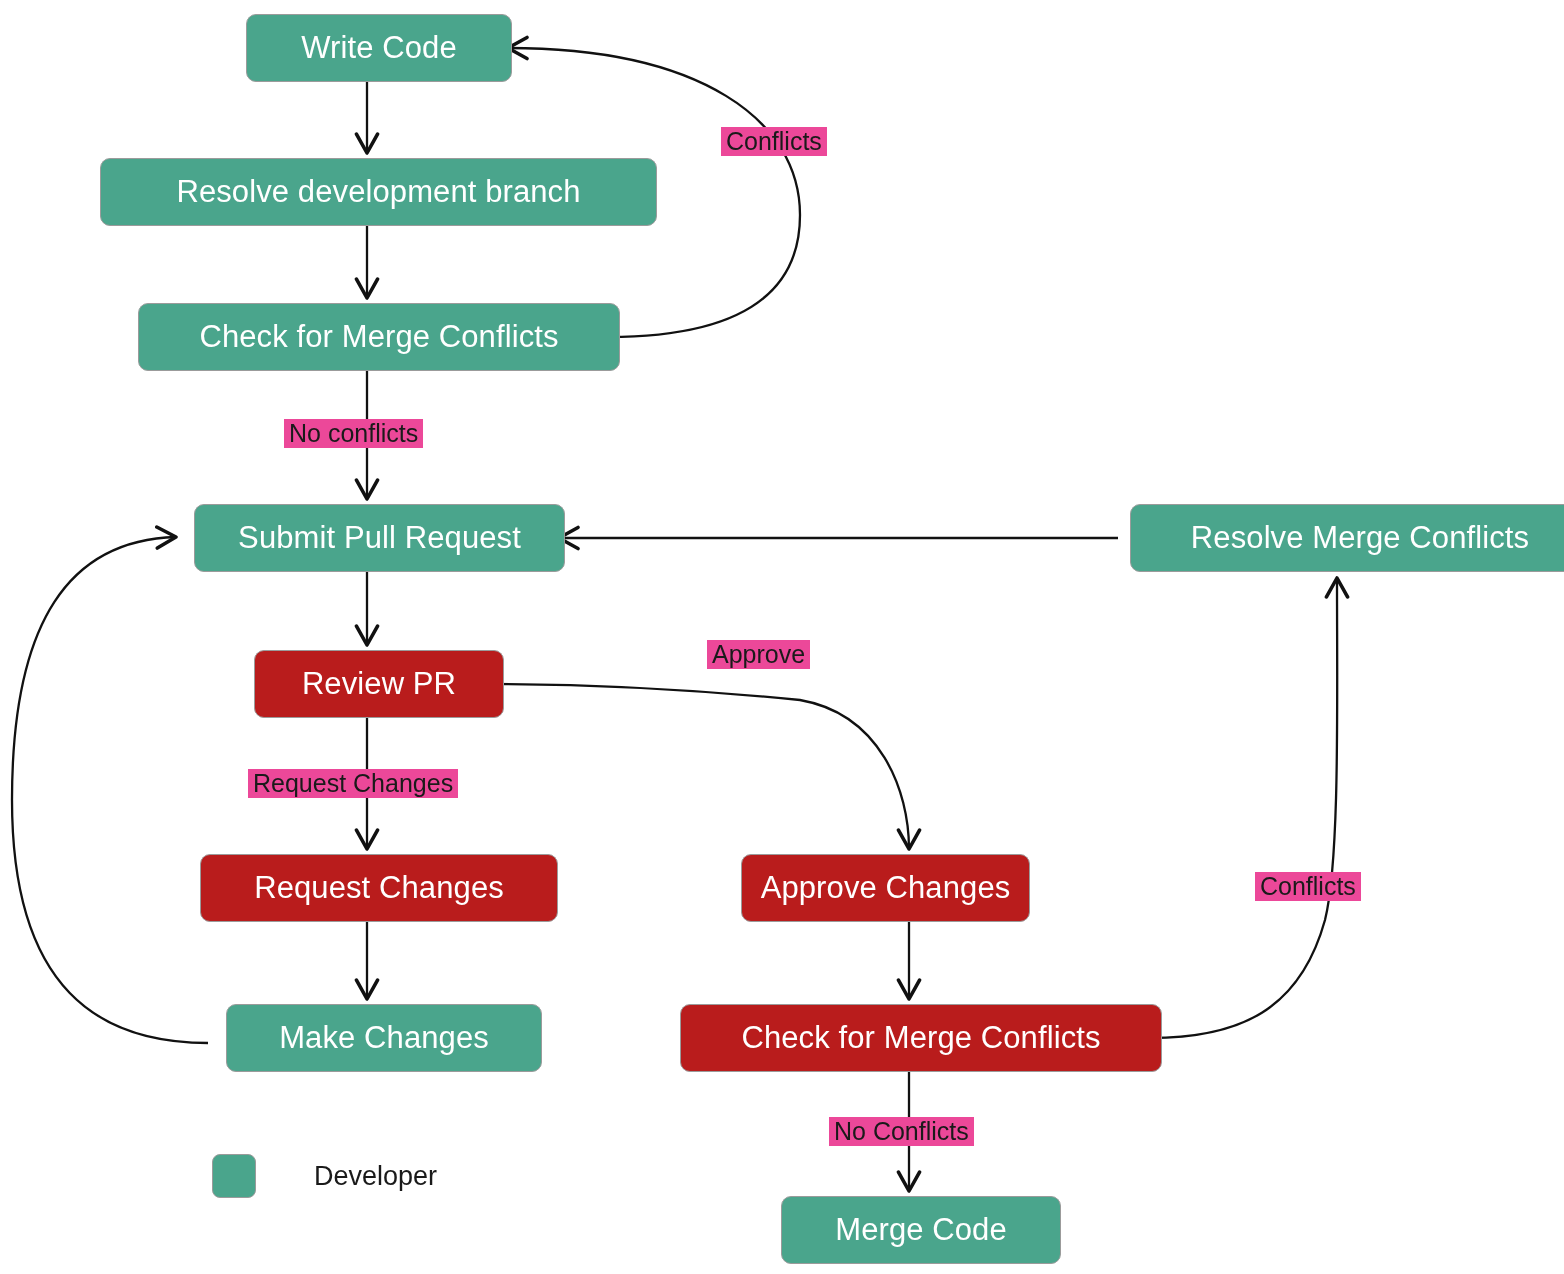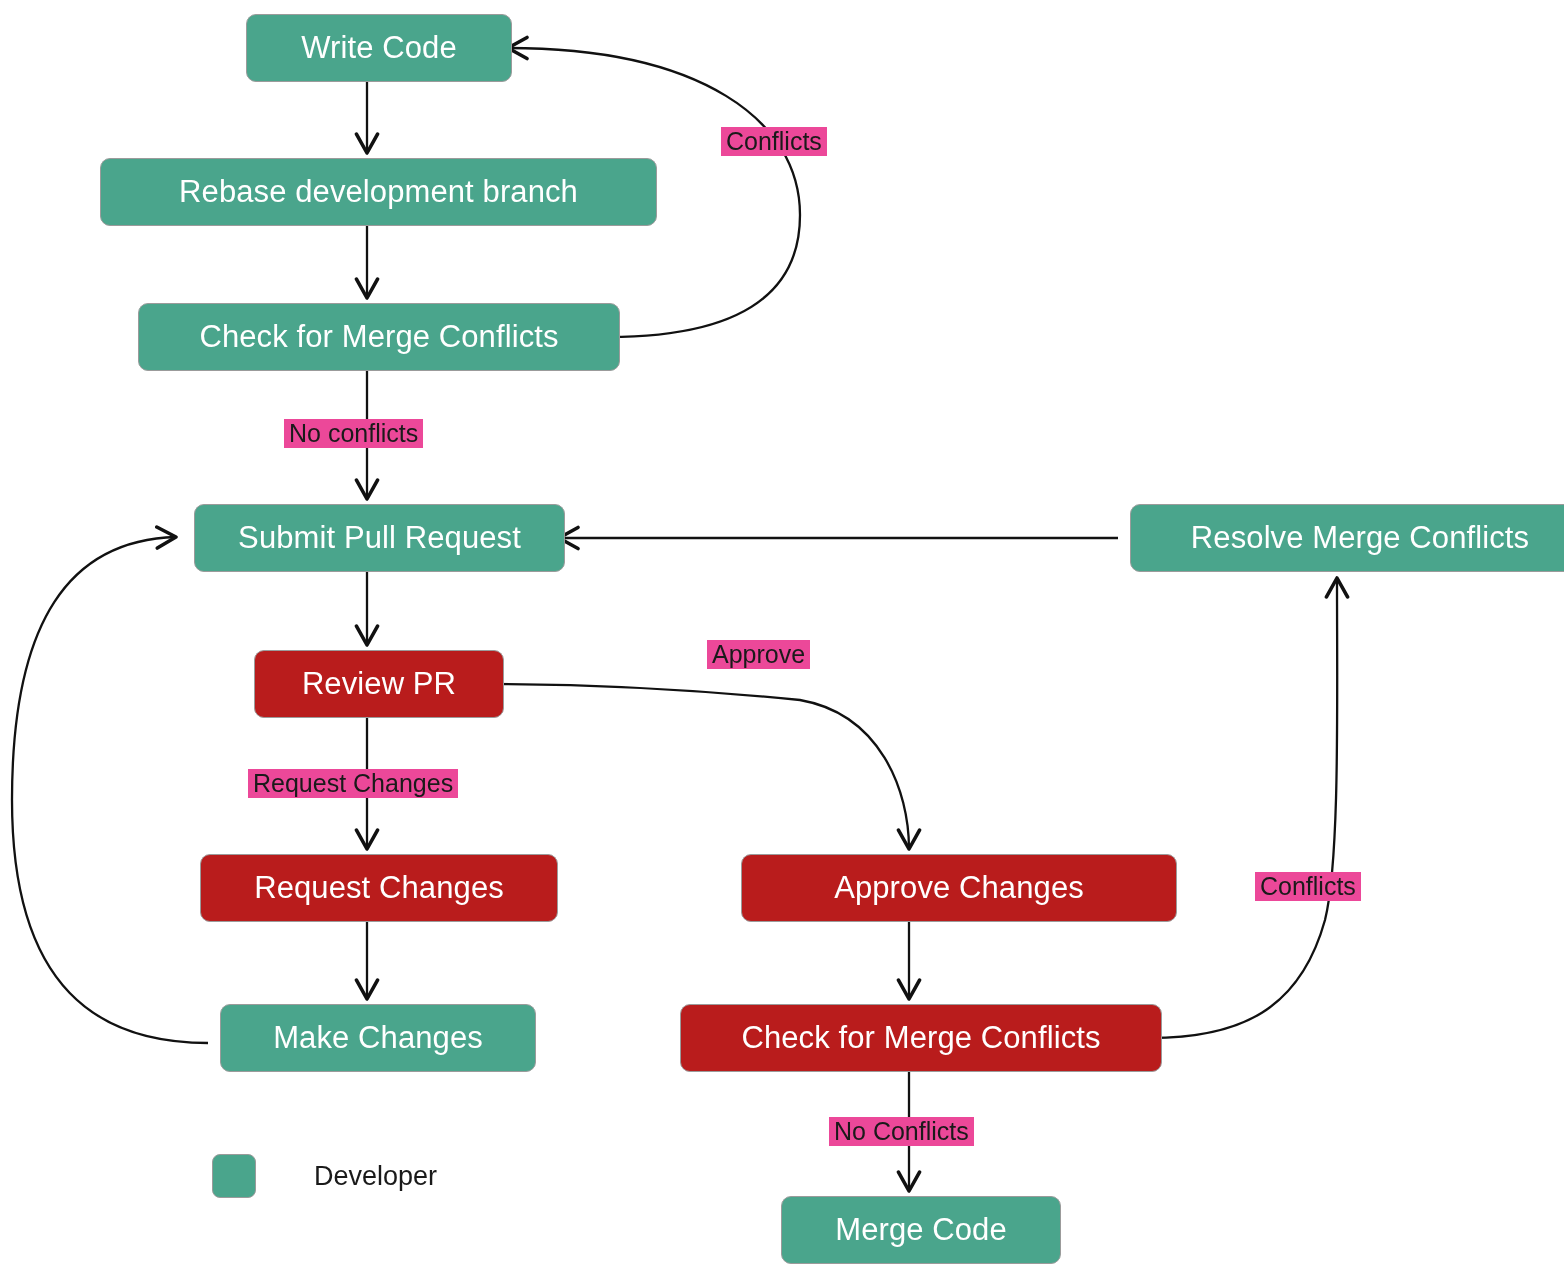--- a/index.html
+++ b/index.html
@@ -122,44 +122,44 @@
 
       <path d="M 1118 538 L 559 538" marker-end="url(#arrow)"></path>
     </g>
   </svg>
 
   <div class="node dev" style="left:234px;top:14px;width:266px;height:68px;">
     <span>Write Code</span>
   </div>
 
   <div class="node dev" style="left:88px;top:158px;width:557px;height:68px;">
-    <span>Rebase development branch</span>
+    <span>Resolve development branch</span>
   </div>
 
   <div class="node dev" style="left:126px;top:303px;width:482px;height:68px;">
     <span>Check for Merge Conflicts</span>
   </div>
 
   <div class="node dev" style="left:182px;top:504px;width:371px;height:68px;">
     <span>Submit Pull Request</span>
   </div>
 
   <div class="node rev" style="left:242px;top:650px;width:250px;height:68px;">
     <span>Review PR</span>
   </div>
 
   <div class="node rev" style="left:188px;top:854px;width:358px;height:68px;">
     <span>Request Changes</span>
   </div>
 
-  <div class="node dev" style="left:208px;top:1004px;width:316px;height:68px;">
+  <div class="node dev" style="left:214px;top:1004px;width:316px;height:68px;">
     <span>Make Changes</span>
   </div>
 
-  <div class="node rev" style="left:729px;top:854px;width:436px;height:68px;">
+  <div class="node rev" style="left:729px;top:854px;width:289px;height:68px;">
     <span>Approve Changes</span>
   </div>
 
   <div class="node rev" style="left:668px;top:1004px;width:482px;height:68px;">
     <span>Check for Merge Conflicts</span>
   </div>
 
   <div class="node dev" style="left:769px;top:1196px;width:280px;height:68px;">
     <span>Merge Code</span>
   </div>

